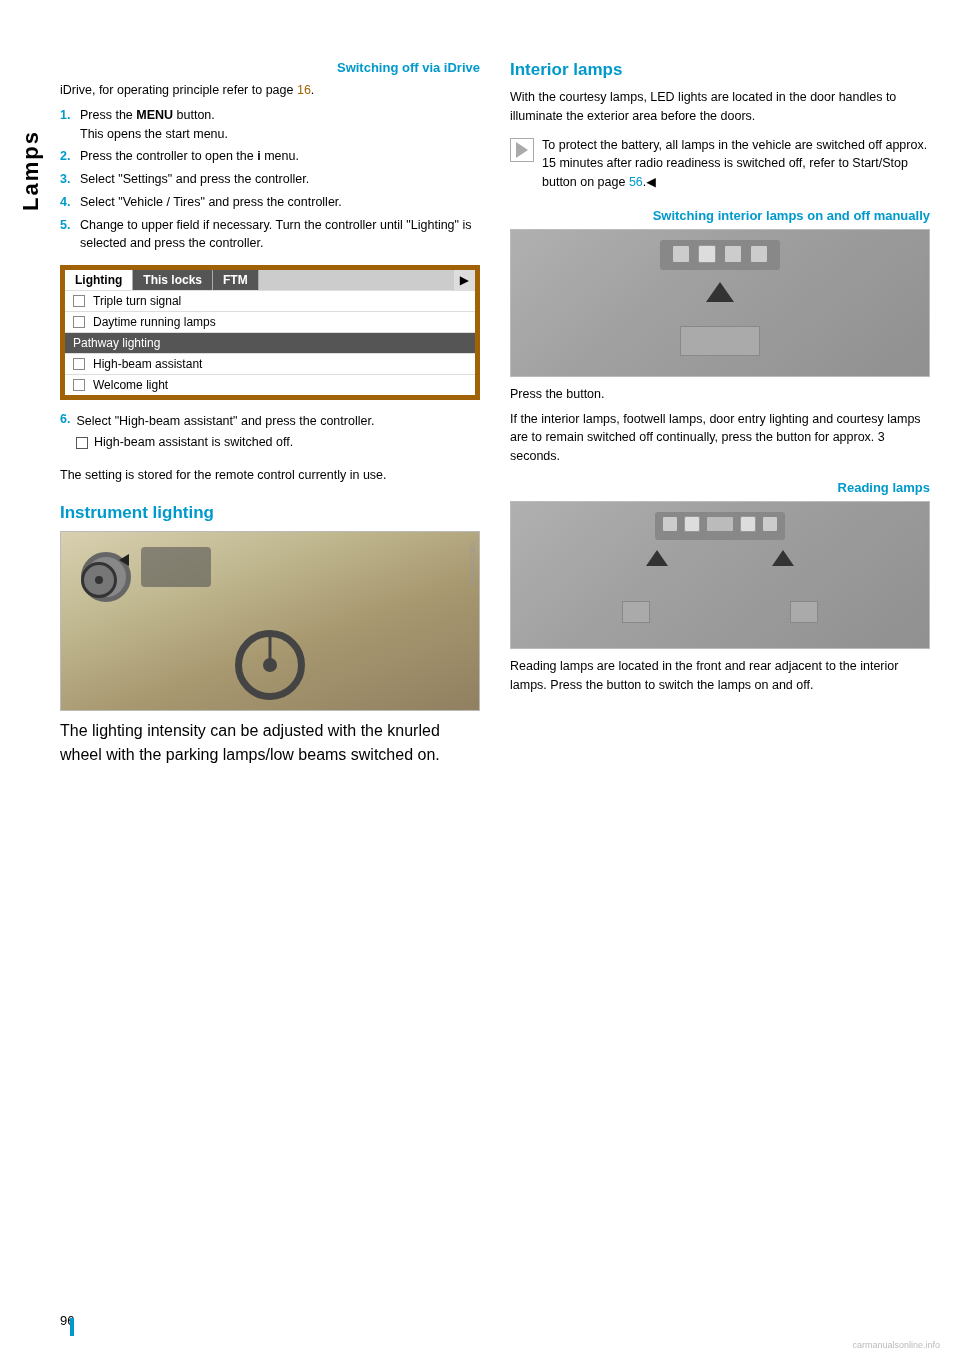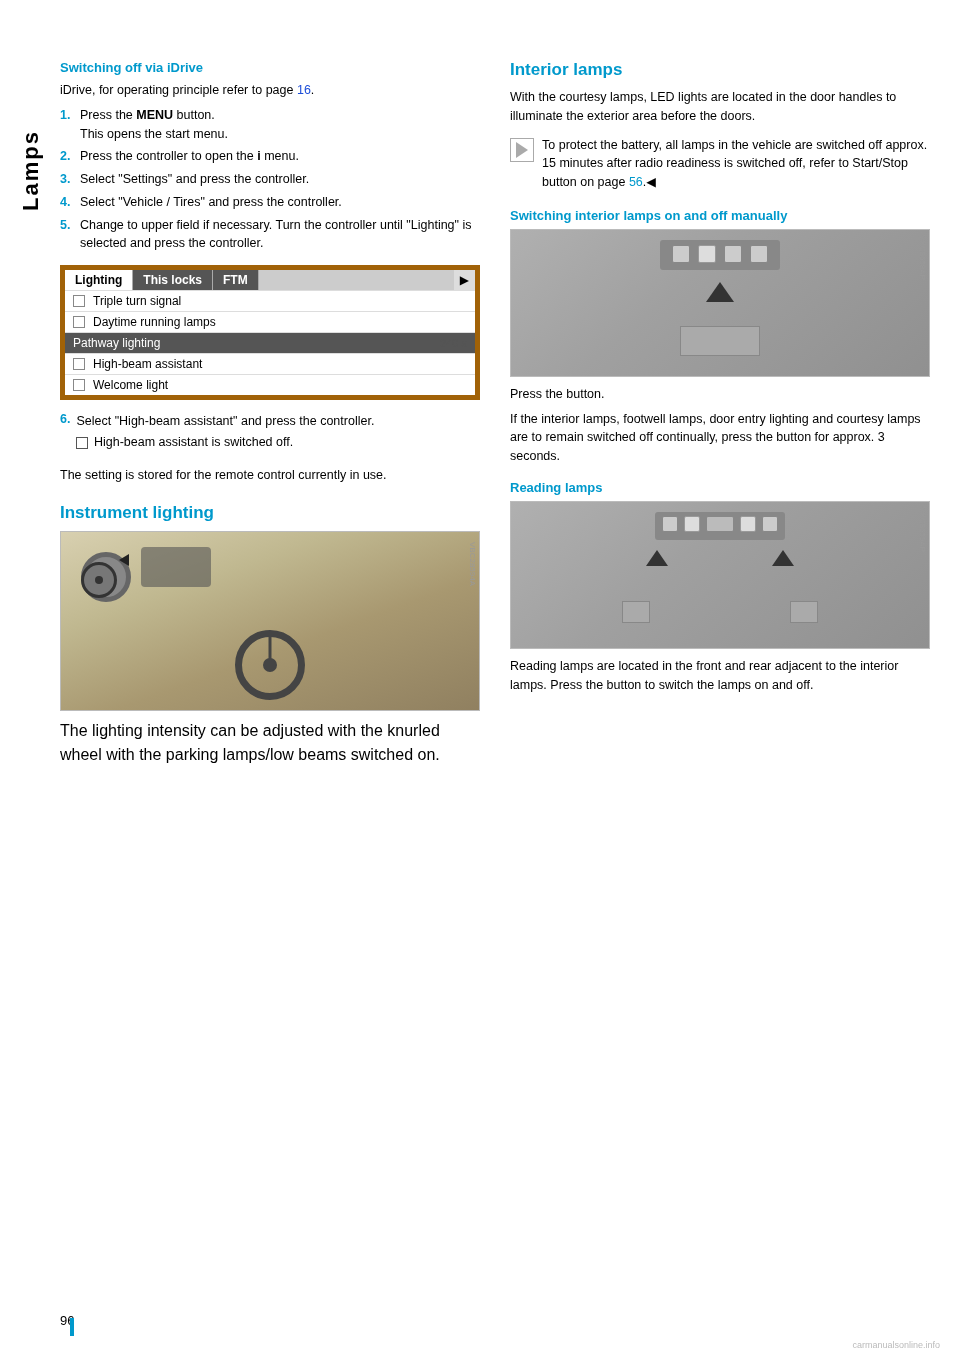--- a/index.html
+++ b/index.html
@@ -42,20 +42,21 @@
     }
     .right-column {
       flex: 1;
       min-width: 0;
     }
     .section-title {
       color: #0099cc;
       font-size: 13px;
       font-weight: bold;
       margin-bottom: 6px;
+      text-align: right;
     }
     .section-title-large {
       color: #0099cc;
       font-size: 17px;
       font-weight: bold;
       margin-bottom: 8px;
     }
     p {
       font-size: 12.5px;
       line-height: 1.5;
@@ -232,21 +233,21 @@
 
   <div class="sidebar-label">Lamps</div>
 
   <div class="content-area">
 
     <div class="left-column">
 
       <div class="section-title">Switching off via iDrive</div>
 
       <p>
-        iDrive, for operating principle refer to page <span style="color:#1d4ed8;">16</span>.
+        iDrive, for operating principle refer to page <span style="color:#a16207;">16</span>.
       </p>
 
       <ol class="numbered-list">
         <li>
           <span class="num step-num-colored">1.</span>
           <span>Press the <strong>MENU</strong> button.<br>This opens the start menu.</span>
         </li>
         <li>
           <span class="num step-num-colored">2.</span>
           <span>Press the controller to open the <strong>i</strong> menu.</span>

